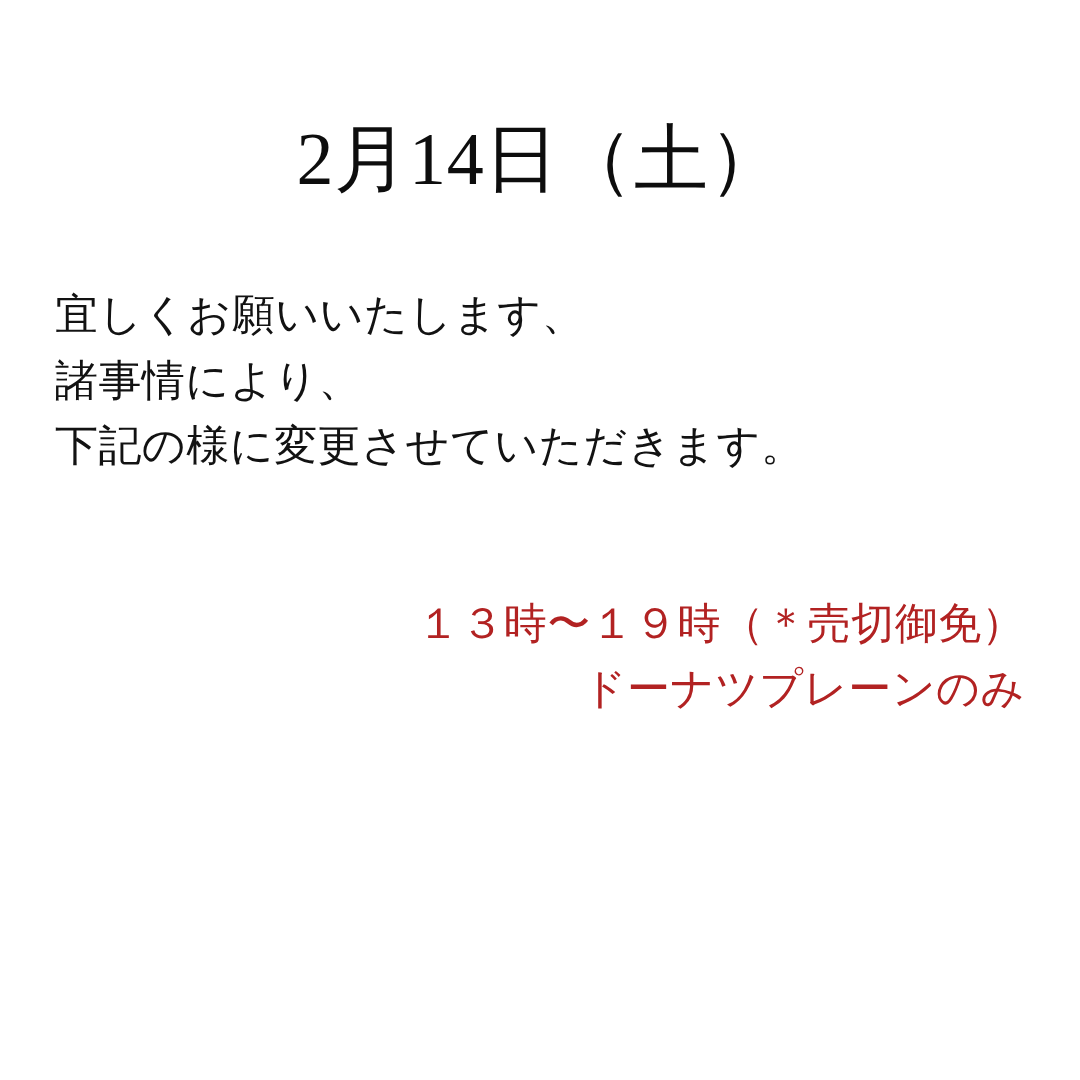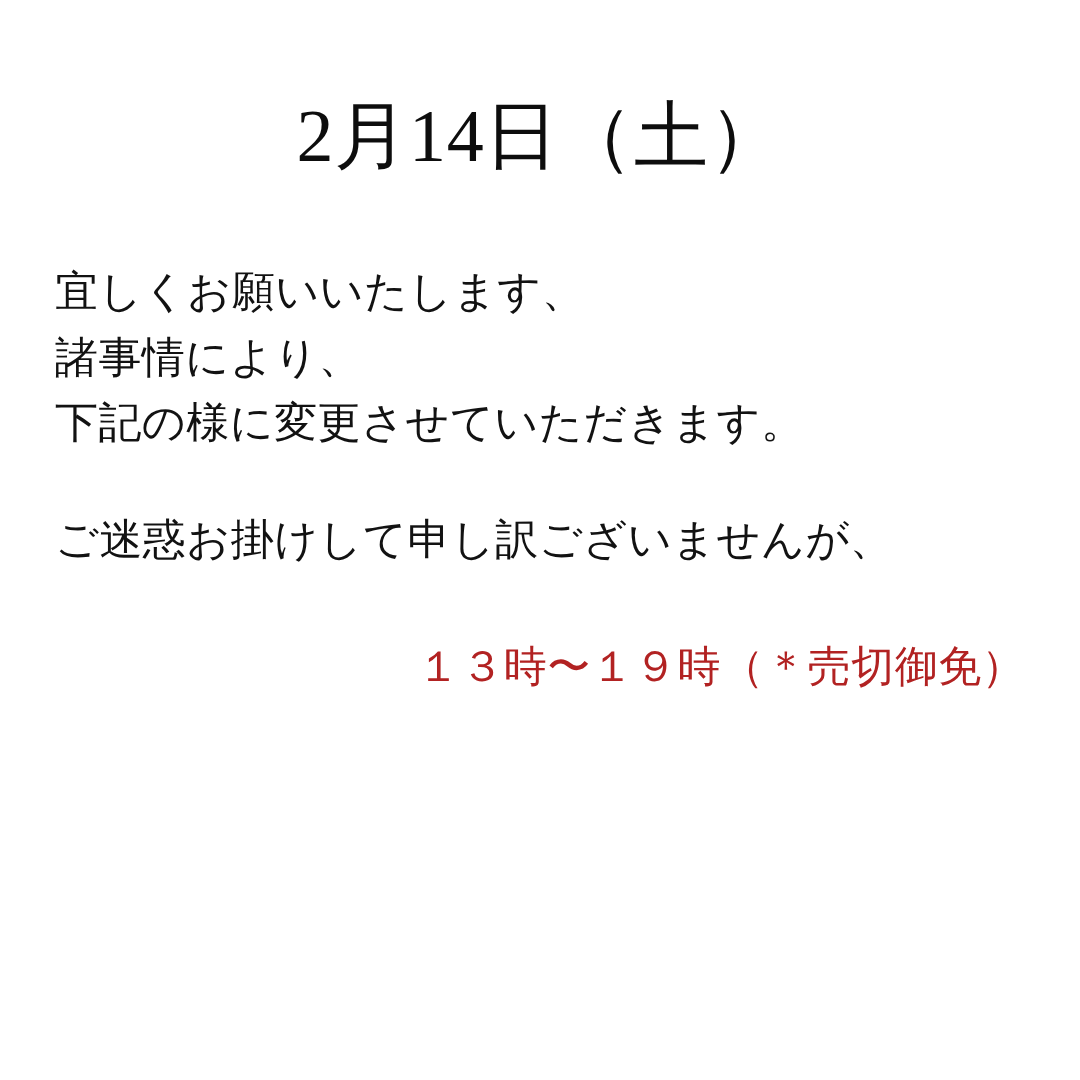--- a/index.html
+++ b/index.html
@@ -14,20 +14,21 @@
     color: #111111;
     overflow: hidden;
   }
   .notice {
     position: relative;
     width: 1080px;
     height: 876px;
     box-sizing: border-box;
     padding: 91px 55px 40px 55px;
     display: block;
+    margin-top: 23px;
   }
   .title-block {
     text-align: center;
     margin: 0 0 0 0;
   }
   .title-line-1 {
     font-size: 74px;
     line-height: 1.22;
     letter-spacing: 0.01em;
     color: #0d0d0d;
@@ -75,20 +76,20 @@
     <div class="title-line-1">2月14日（土）</div>
   </div>
 
   <div class="body-block">
     <div class="body-line">宜しくお願いいたします、</div>
     <div class="body-line">諸事情により、</div>
     <div class="body-line">下記の様に変更させていただきます。</div>
 
     <div class="paragraph-gap"></div>
 
-    <div class="body-line">ご迷惑お掛けして申し訳ございませんが、</div>
   </div>
 
   <div class="highlight-block">
     <div class="highlight-line" style="color: rgb(178, 34, 34);">１３時〜１９時（＊売切御免）</div>
+    <div class="highlight-line" style="color: rgb(178, 34, 34);">ドーナツプレーンのみ</div>
   </div>
 
 </div>
 
 </body></html>

